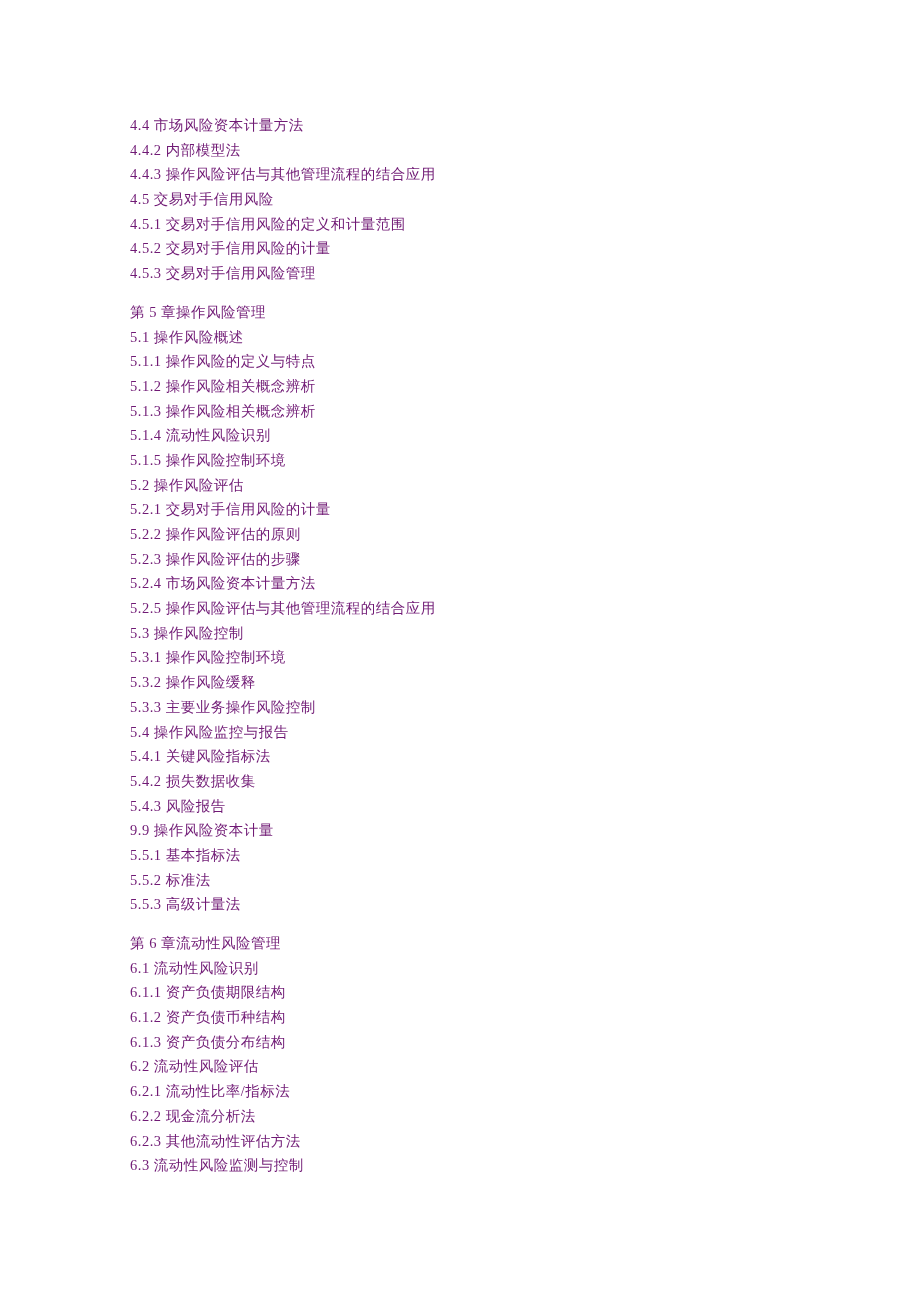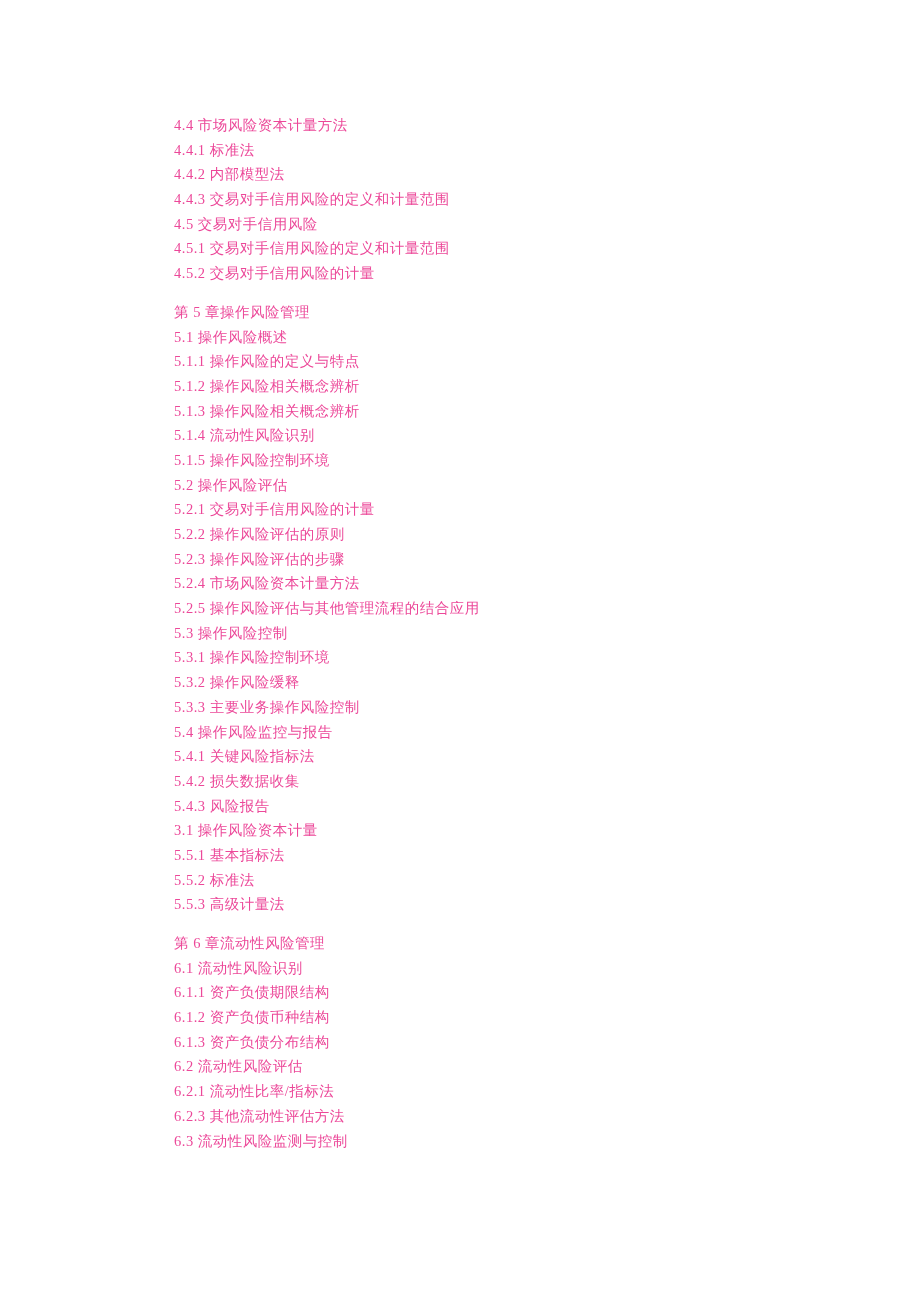--- a/index.html
+++ b/index.html
@@ -5,45 +5,44 @@
   html, body {
     margin: 0;
     padding: 0;
     background: #ffffff;
     width: 920px;
   }
   .page {
     padding: 118px 0 0 130px;
     font-family: "SimSun", "宋体", "Songti SC", serif;
     font-size: 14.5px;
-    color: #ec4899;
+    color: #701a75;
     line-height: 1.0;
-    margin-left: 44px;
   }
   .toc-line {
     margin-bottom: 10.2px;
     letter-spacing: 0.5px;
     white-space: pre;
   }
   .section-gap {
     height: 14px;
   }
 </style>
 </head>
 <body>
 
 <div class="page">
 
   <div class="toc-line">4.4 市场风险资本计量方法</div>
-  <div class="toc-line">4.4.1 标准法</div>
   <div class="toc-line">4.4.2 内部模型法</div>
-  <div class="toc-line">4.4.3 交易对手信用风险的定义和计量范围</div>
+  <div class="toc-line">4.4.3 操作风险评估与其他管理流程的结合应用</div>
   <div class="toc-line">4.5 交易对手信用风险</div>
   <div class="toc-line">4.5.1 交易对手信用风险的定义和计量范围</div>
   <div class="toc-line">4.5.2 交易对手信用风险的计量</div>
+  <div class="toc-line">4.5.3 交易对手信用风险管理</div>
 
   <div class="section-gap"></div>
 
   <div class="toc-line">第 5 章操作风险管理</div>
   <div class="toc-line">5.1 操作风险概述</div>
   <div class="toc-line">5.1.1 操作风险的定义与特点</div>
   <div class="toc-line">5.1.2 操作风险相关概念辨析</div>
   <div class="toc-line">5.1.3 操作风险相关概念辨析</div>
   <div class="toc-line">5.1.4 流动性风险识别</div>
   <div class="toc-line">5.1.5 操作风险控制环境</div>
@@ -54,30 +53,31 @@
   <div class="toc-line">5.2.4 市场风险资本计量方法</div>
   <div class="toc-line">5.2.5 操作风险评估与其他管理流程的结合应用</div>
   <div class="toc-line">5.3 操作风险控制</div>
   <div class="toc-line">5.3.1 操作风险控制环境</div>
   <div class="toc-line">5.3.2 操作风险缓释</div>
   <div class="toc-line">5.3.3 主要业务操作风险控制</div>
   <div class="toc-line">5.4 操作风险监控与报告</div>
   <div class="toc-line">5.4.1 关键风险指标法</div>
   <div class="toc-line">5.4.2 损失数据收集</div>
   <div class="toc-line">5.4.3 风险报告</div>
-  <div class="toc-line">3.1 操作风险资本计量</div>
+  <div class="toc-line">9.9 操作风险资本计量</div>
   <div class="toc-line">5.5.1 基本指标法</div>
   <div class="toc-line">5.5.2 标准法</div>
   <div class="toc-line">5.5.3 高级计量法</div>
 
   <div class="section-gap"></div>
 
   <div class="toc-line">第 6 章流动性风险管理</div>
   <div class="toc-line">6.1 流动性风险识别</div>
   <div class="toc-line">6.1.1 资产负债期限结构</div>
   <div class="toc-line">6.1.2 资产负债币种结构</div>
   <div class="toc-line">6.1.3 资产负债分布结构</div>
   <div class="toc-line">6.2 流动性风险评估</div>
   <div class="toc-line">6.2.1 流动性比率/指标法</div>
+  <div class="toc-line">6.2.2 现金流分析法</div>
   <div class="toc-line">6.2.3 其他流动性评估方法</div>
   <div class="toc-line">6.3 流动性风险监测与控制</div>
 
 </div>
 
 </body></html>

